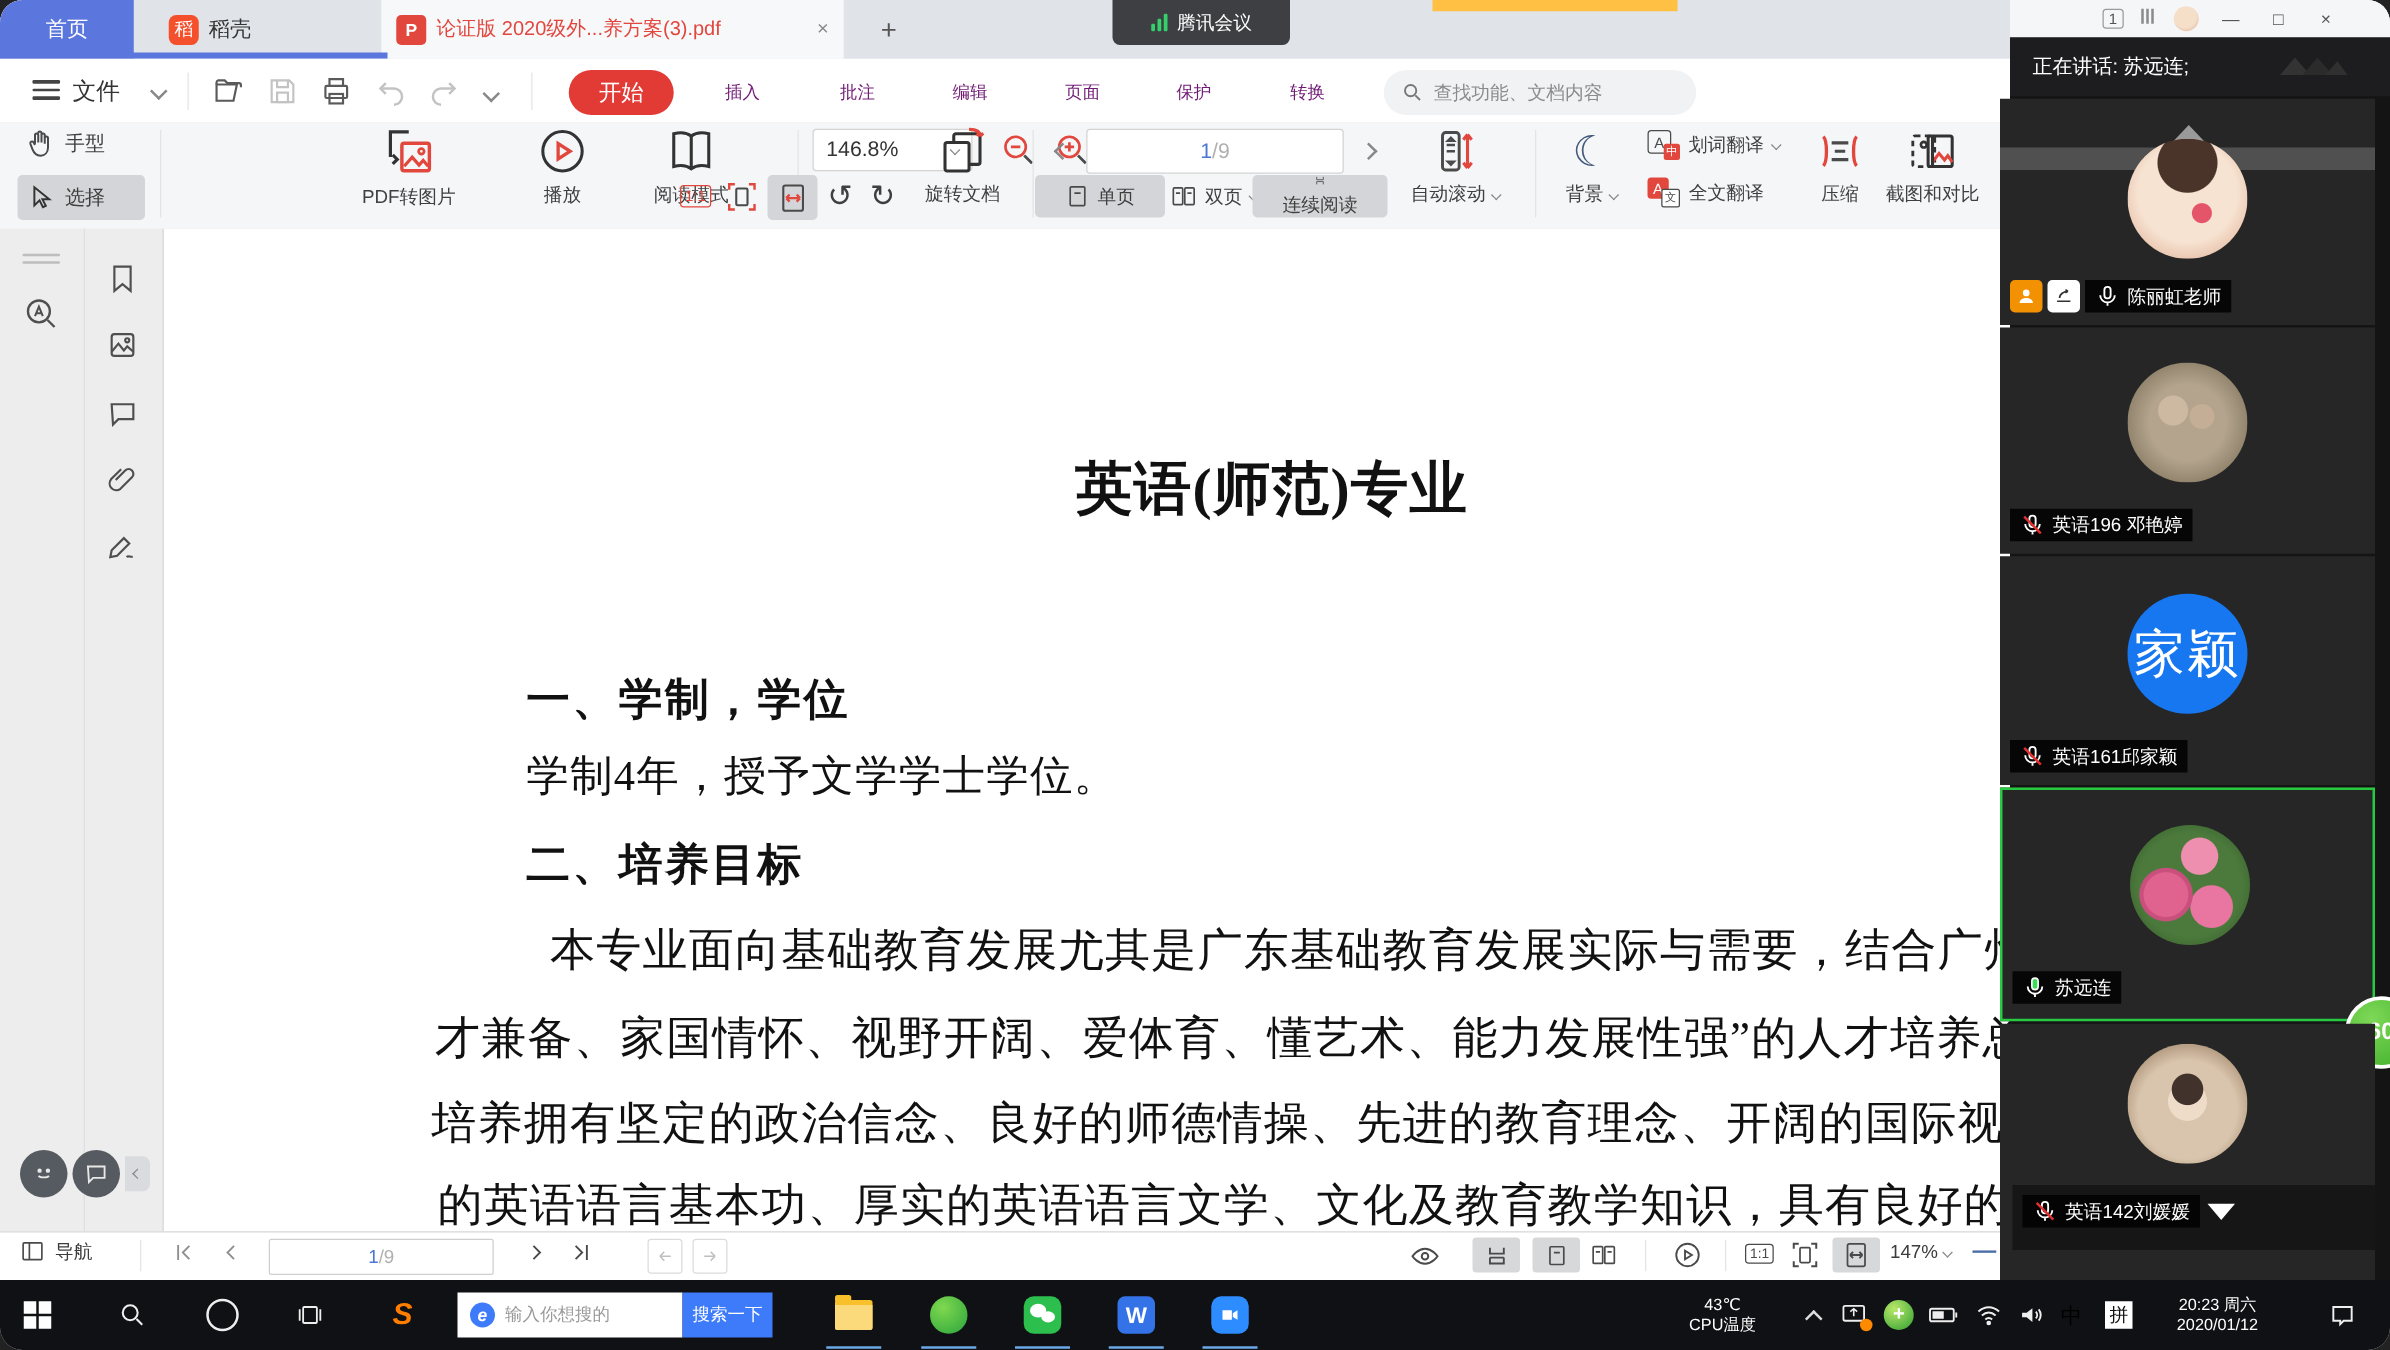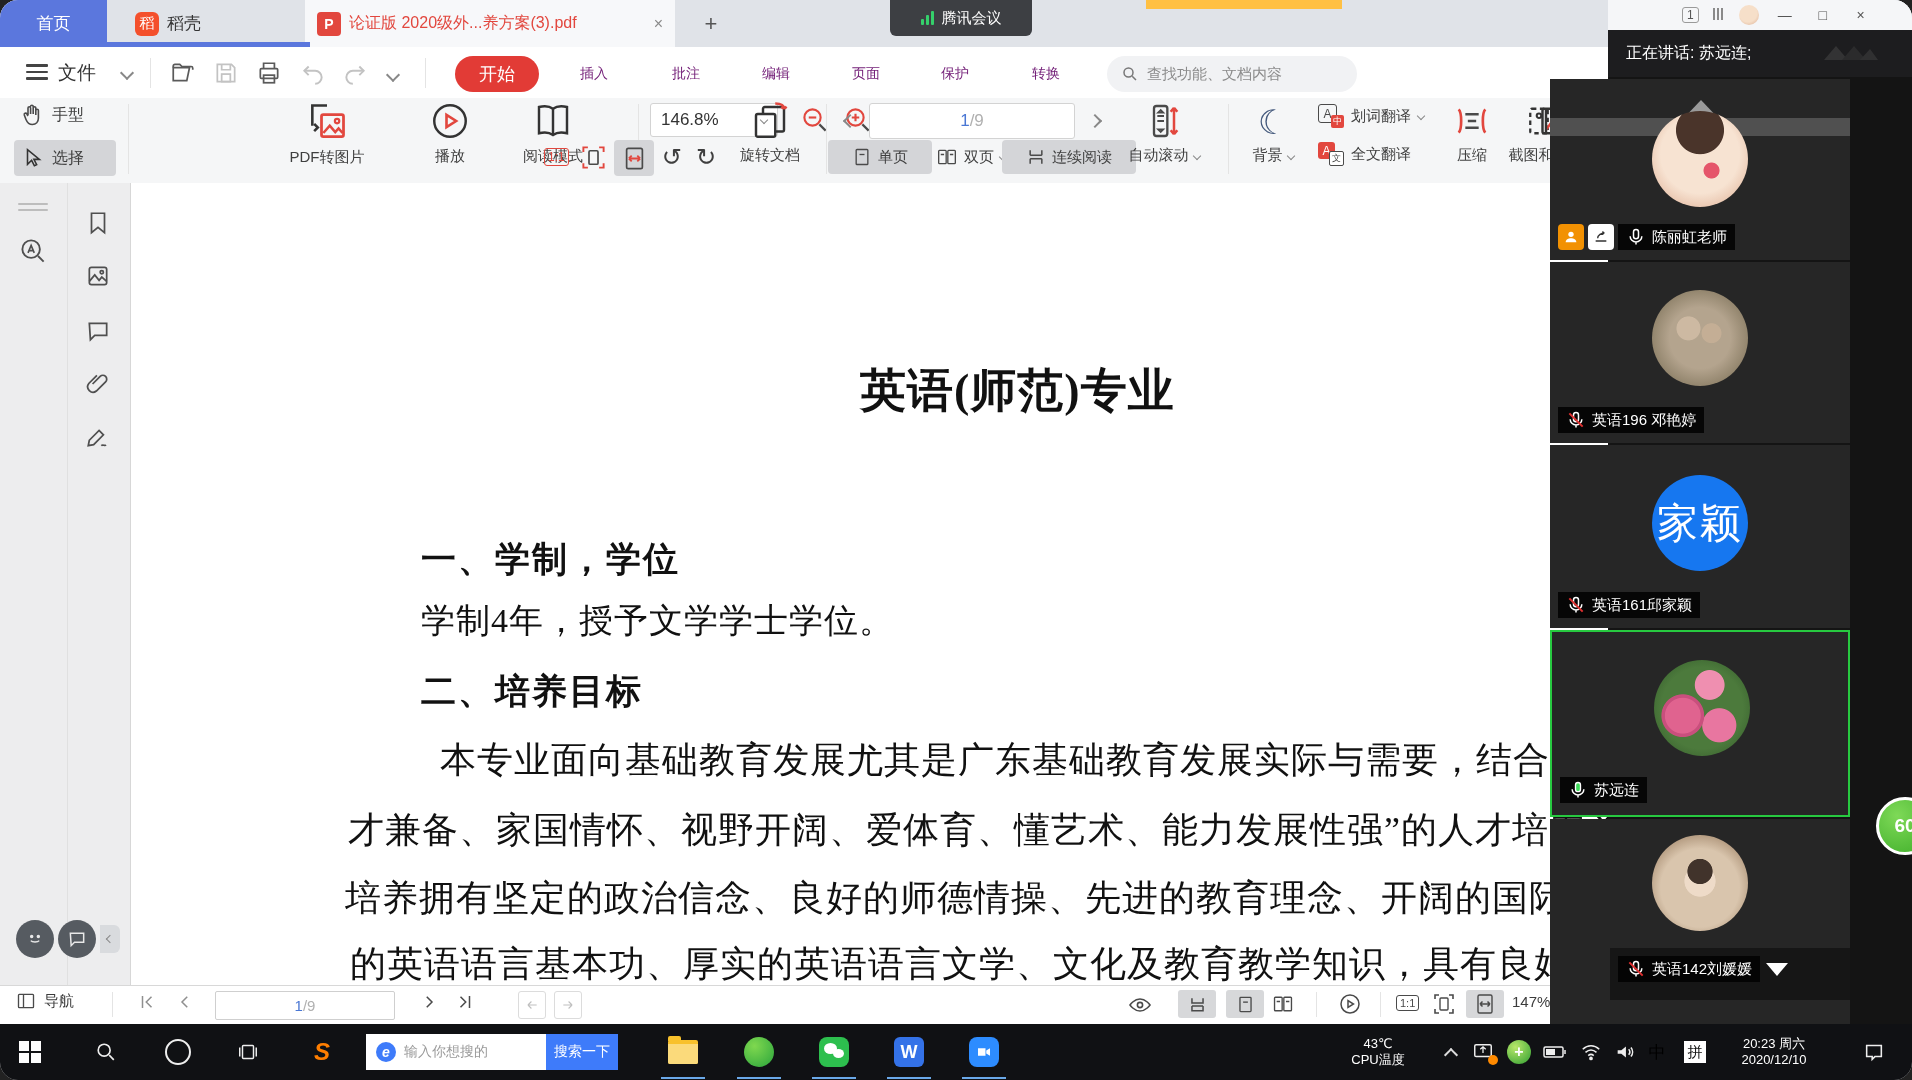--- a/index.html
+++ b/index.html
@@ -62,21 +62,21 @@
   
   .doc{font-family:"Liberation Serif","DejaVu Serif",serif;color:#111;white-space:nowrap;}
   .doc-title{font-size:46px;font-weight:bold;letter-spacing:1px;}
   .doc-h{font-size:35px;font-weight:bold;letter-spacing:2px;}
   .doc-b{font-size:34px;letter-spacing:1px;}
   .doc-p{font-size:36px;letter-spacing:1px;}
   
   .mpanel{left:1608px;top:30px;width:304px;height:994px;background:#141414;}
   .mheader{left:1608px;top:30px;width:304px;height:47px;background:#1d1d1f;color:#fff;font-size:16px;padding-left:18px;box-sizing:border-box;}
   .mlogo{position:absolute;right:26px;top:8px;width:70px;height:30px;opacity:.5;}
-  .tile{position:absolute;left:1550px;width:300px;background:#262626;overflow:hidden;}
+  .tile{position:absolute;left:1600px;width:300px;background:#262626;overflow:hidden;}
   .tile.speaking{box-sizing:border-box;border:2px solid #27c940;}
   .avatar{position:absolute;left:102px;width:96px;height:96px;border-radius:50%;}
   .av-baby{background:
      radial-gradient(circle at 50% 20%,#4a342a 0 26%,transparent 27%),
      radial-gradient(circle at 62% 62%,#e5556a 0 9%,transparent 10%),
      radial-gradient(circle at 50% 45%,#f7e3d2 55%,#e8c3ac 78%,#bfd8e2);}
   .av-paint{background:radial-gradient(circle at 38% 40%,#cdb9a2 0 14%,transparent 15%),
      radial-gradient(circle at 62% 45%,#c4ae95 0 12%,transparent 13%),
      radial-gradient(circle at 50% 50%,#b4a48e 45%,#8d8068 75%,#6f6b58);}
   .av-blue{background:#1677f0;color:#fff;font-size:41px;display:flex;align-items:center;justify-content:center;letter-spacing:2px;}
@@ -365,21 +365,21 @@
   </span>
   <span class="abs tgl" style="left:912px;top:140px;">
     <svg width="22" height="20" viewBox="0 0 26 24" fill="none" stroke="#4a4a4a" stroke-width="1.6">
         <rect x="3" y="4" width="9" height="16" rx="1"></rect>
         <rect x="14" y="4" width="9" height="16" rx="1"></rect>
         <path d="M5.5 9h4M16.5 9h4"></path>
       </svg>
     <span>双页</span>
       <span class="chev sm"></span>
   </span>
-  <span class="abs tgl tb-selected" style="left:1002px;top:140px;">
+  <span class="abs tgl tb-selected" style="left:1002px;top:140px;flex-direction:column;">
     <svg width="20" height="20" viewBox="0 0 24 24" fill="none" stroke="#4a4a4a" stroke-width="1.8">
         <path d="M5 4v6m0 0h14M5 10v0M19 4v6m0 4v6M5 14v6m0-6h14"></path>
       </svg>
     <span>连续阅读</span>
   </span>
 
   <div class="abs" style="left:1118px;top:100px;width:92px;height:78px;">
     <svg width="40" height="42" viewBox="0 0 24 24" style="margin:0 auto;">
       <rect x="6" y="3" width="8" height="18" rx="1.5" fill="none" stroke="#4a4a4a" stroke-width="1.4"></rect>
         <path d="M8 9h4M8 12h4M10 5.5l-1.5 1.5h3zM10 18.5 8.5 17h3z" stroke="#4a4a4a" stroke-width="1.1" fill="none"></path>
@@ -813,21 +813,21 @@
   </div>
   <div class="tb-item" style="left:1642px;width:30px;font-size:17px;">
       <span>中</span>
     </div>
   <div class="tb-item" style="left:1678px;width:34px;">
       <span class="ime-box">拼</span>
     </div>
   <div class="tb-item" style="left:1716px;width:116px;">
     <div class="tray-txt">
         <div>20:23 周六</div>
-        <div>2020/12/10</div>
+        <div>2020/01/12</div>
       </div>
   </div>
   <div class="tb-item" style="left:1852px;width:44px;">
     <svg width="24" height="22" viewBox="0 0 24 24" fill="none" stroke="#eee" stroke-width="1.7">
         <path d="M4 5h16v12h-7l-3 3v-3H4z"></path>
       </svg>
   </div>
 
 </div>
 

